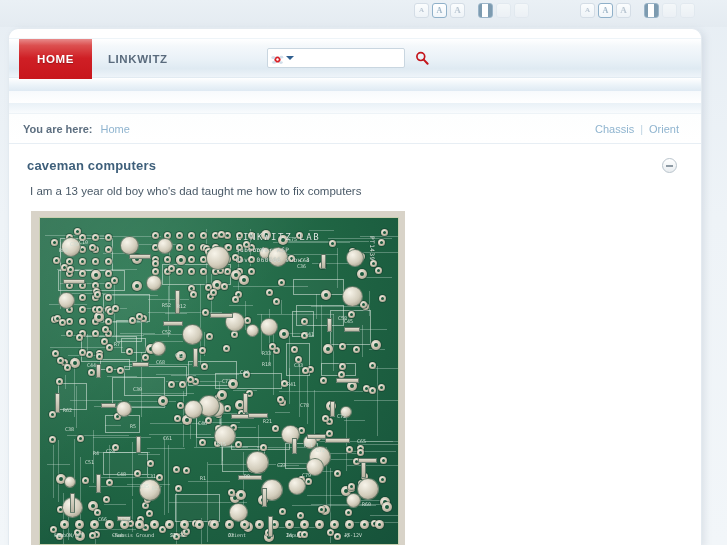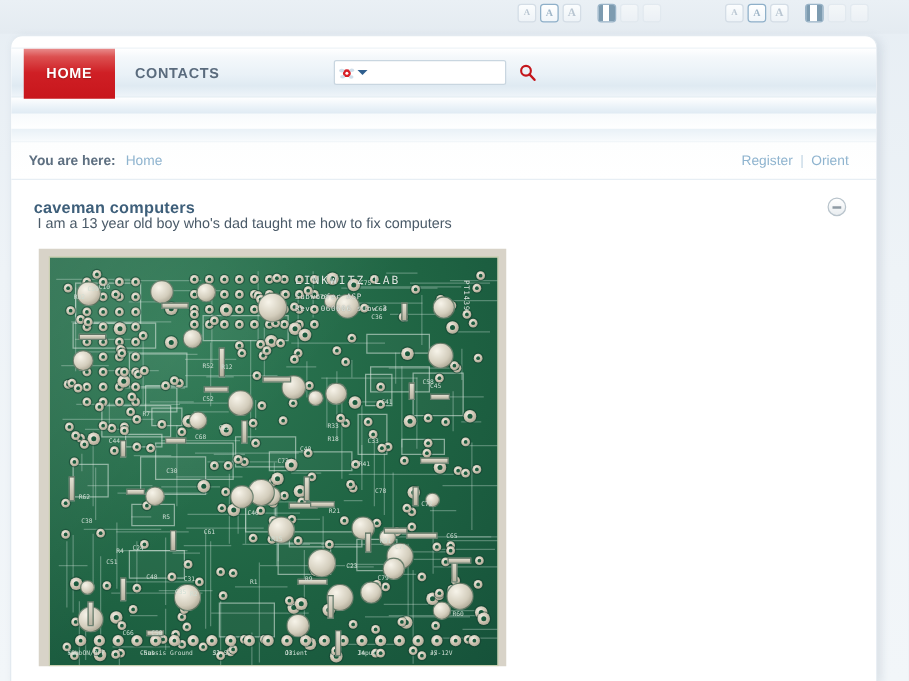--- a/index.html
+++ b/index.html
@@ -216,20 +216,21 @@
     position: relative;
     margin-right: 6px;
   }
   .collapse-icon::after {
     content: "";
     position: absolute; left: 3px; top: 6px;
     width: 7px; height: 2px;
     background: #8e9aa4;
   }
   .art-body {
+    margin-top: 12px;
     font-size: 11.5px;
     color: #4a5a68;
     padding-left: 3px;
   }
 
   
   .photo-wrap {
     margin-top: 14px;
     margin-left: 4px;
     width: 374px; height: 334px;
@@ -335,21 +336,21 @@
       <div class="btn-lay dim"></div>
       <div class="btn-lay dim"></div>
     </div>
   </div>
 
   <div class="page">
 
     <div class="navwrap">
       <div class="nav">
         <div class="nav-item home">HOME</div>
-        <div class="nav-item">CONTACTS</div>
+        <div class="nav-item">LINKWITZ</div>
       </div>
 
       <div class="search-zone">
         <div class="search-box">
           <span class="engine-icon">
             <svg width="13" height="13" viewBox="0 0 13 13">
               <circle cx="6.5" cy="6.5" r="3.1" fill="#d81f26"></circle>
               <circle cx="6.5" cy="6.5" r="1.2" fill="#ffffff"></circle>
               <ellipse cx="2.4" cy="4.4" rx="2.1" ry="1.5" fill="#c8d8e6" opacity=".85"></ellipse>
               <ellipse cx="3.1" cy="9.4" rx="2.0" ry="1.4" fill="#c8d8e6" opacity=".85"></ellipse>
@@ -370,21 +371,21 @@
     </div>
 
     <div class="band"></div>
     <div class="band2"></div>
     <div class="band3"></div>
 
     <div class="crumbrow">
       <span class="crumb-label">You are here:</span>
       <a class="crumb-link" href="#">Home</a>
       <span class="userlinks">
-        <a href="#">Register</a>
+        <a href="#">Chassis</a>
         <span class="sep">|</span>
         <a href="#">Orient</a>
       </span>
     </div>
 
     <div class="article">
       <div class="art-head">
         <div class="art-title">caveman computers</div>
         <div class="collapse-icon"></div>
       </div>

